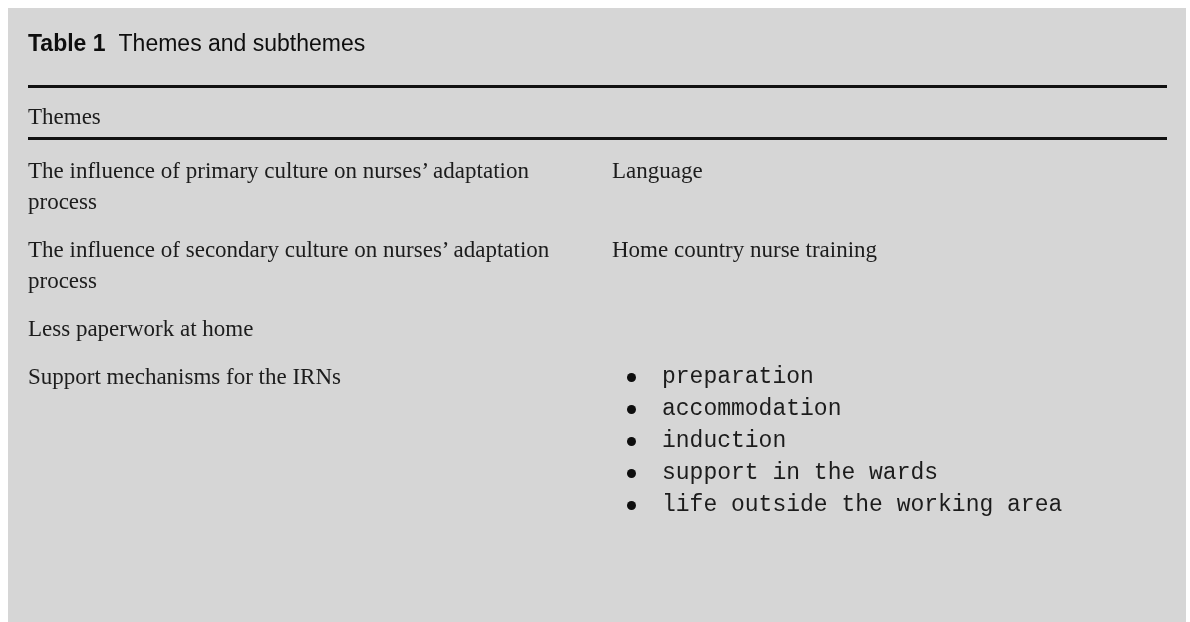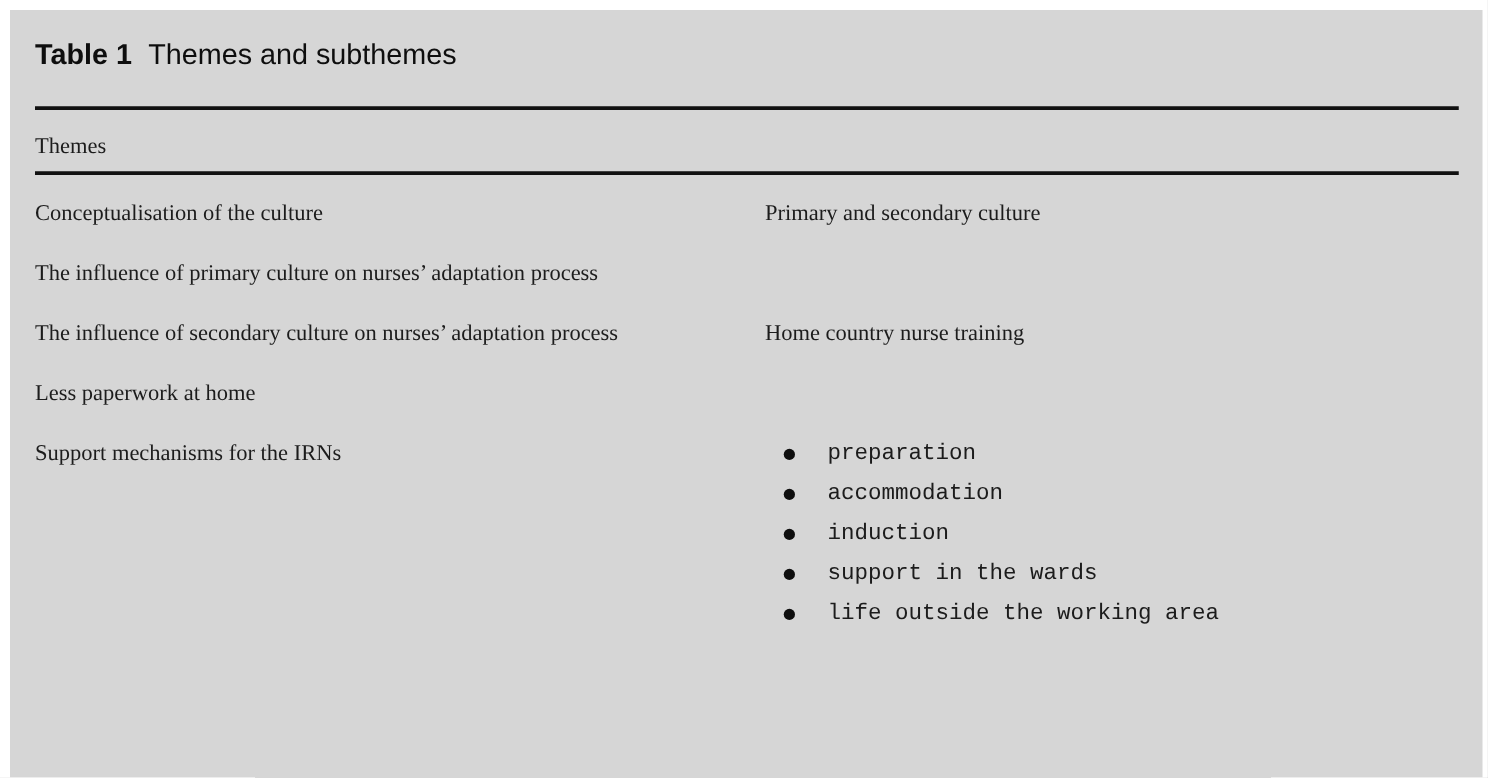--- a/index.html
+++ b/index.html
@@ -59,21 +59,21 @@
   .rule-top { top: 85px; }
   .rule-header { top: 137px; }
 
   .grid {
     display: grid;
     grid-template-columns: 584px 1fr;
   }
 
   .serif {
     font-family: "Liberation Serif", "DejaVu Serif", serif;
-    font-size: 18px;
+    font-size: 23px;
     line-height: 31px;
     color: var(--text);
   }
 
   .header-row {
     position: absolute;
     top: 101px;
     left: 0;
     width: 100%;
   }
@@ -127,27 +127,24 @@
     <div class="rule rule-top"></div>
 
     <div class="grid header-row serif">
       <div>Themes</div>
     </div>
 
     <div class="rule rule-header"></div>
 
     <div class="rows serif">
 
-      <div class="grid table-row">
-        <div class="theme-cell">Conceptualisation of the culture</div>
-        <div class="subtheme-cell">Primary and secondary culture</div>
-      </div>
 
       <div class="grid table-row">
         <div class="theme-cell">The influence of primary culture on nurses’ adaptation process</div>
+        <div class="subtheme-cell">Language</div>
       </div>
 
       <div class="grid table-row">
         <div class="theme-cell">The influence of secondary culture on nurses’ adaptation process</div>
         <div class="subtheme-cell">Home country nurse training</div>
       </div>
 
       <div class="grid table-row">
         <div class="theme-cell">Less paperwork at home</div>
         <div class="subtheme-cell"></div>

